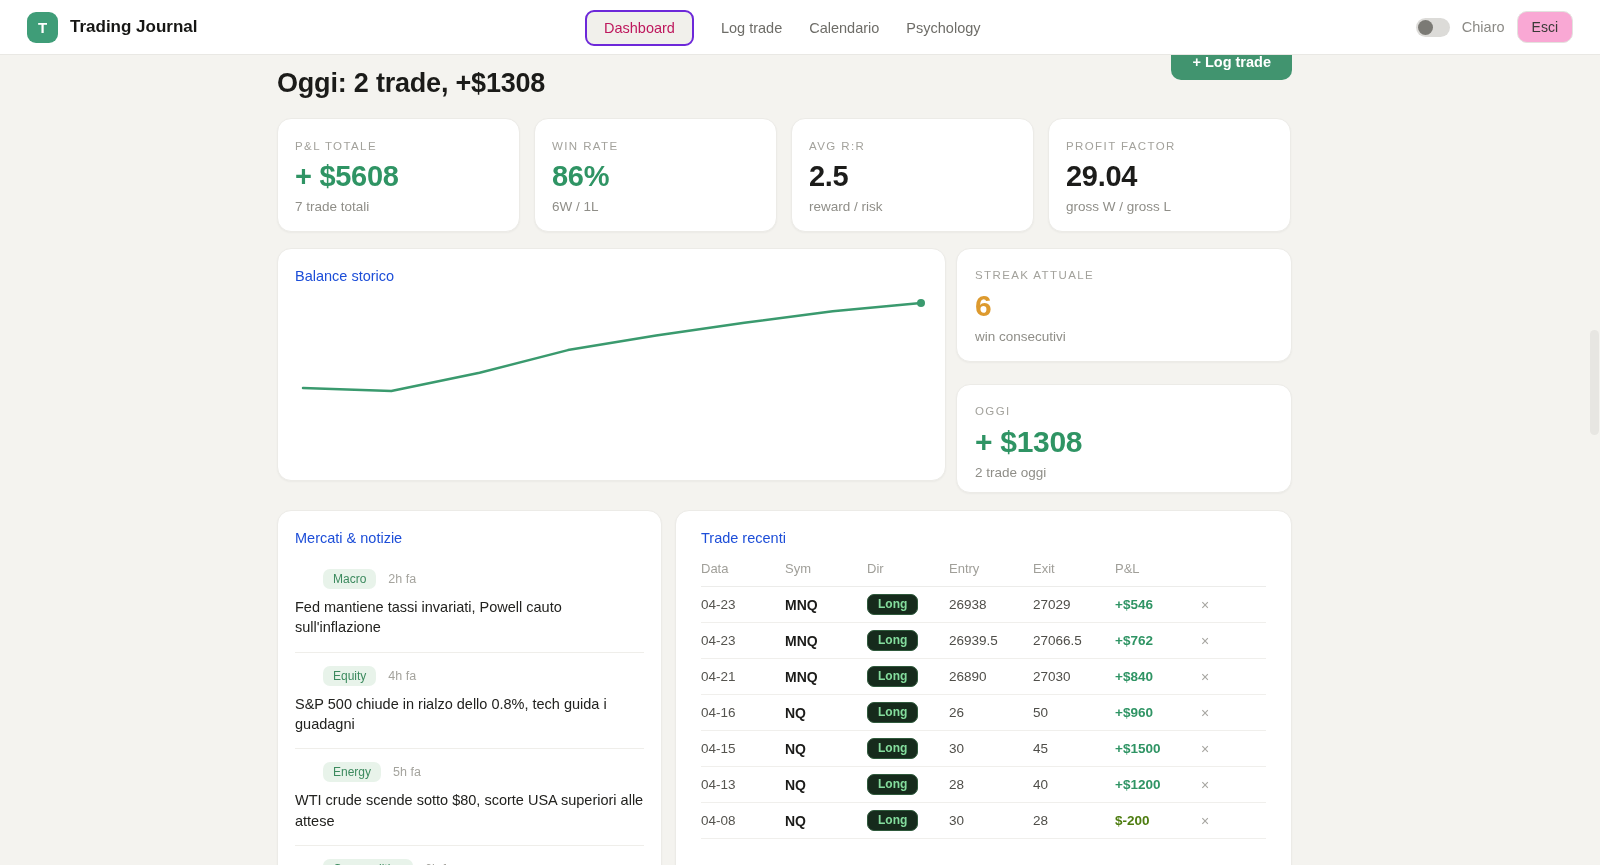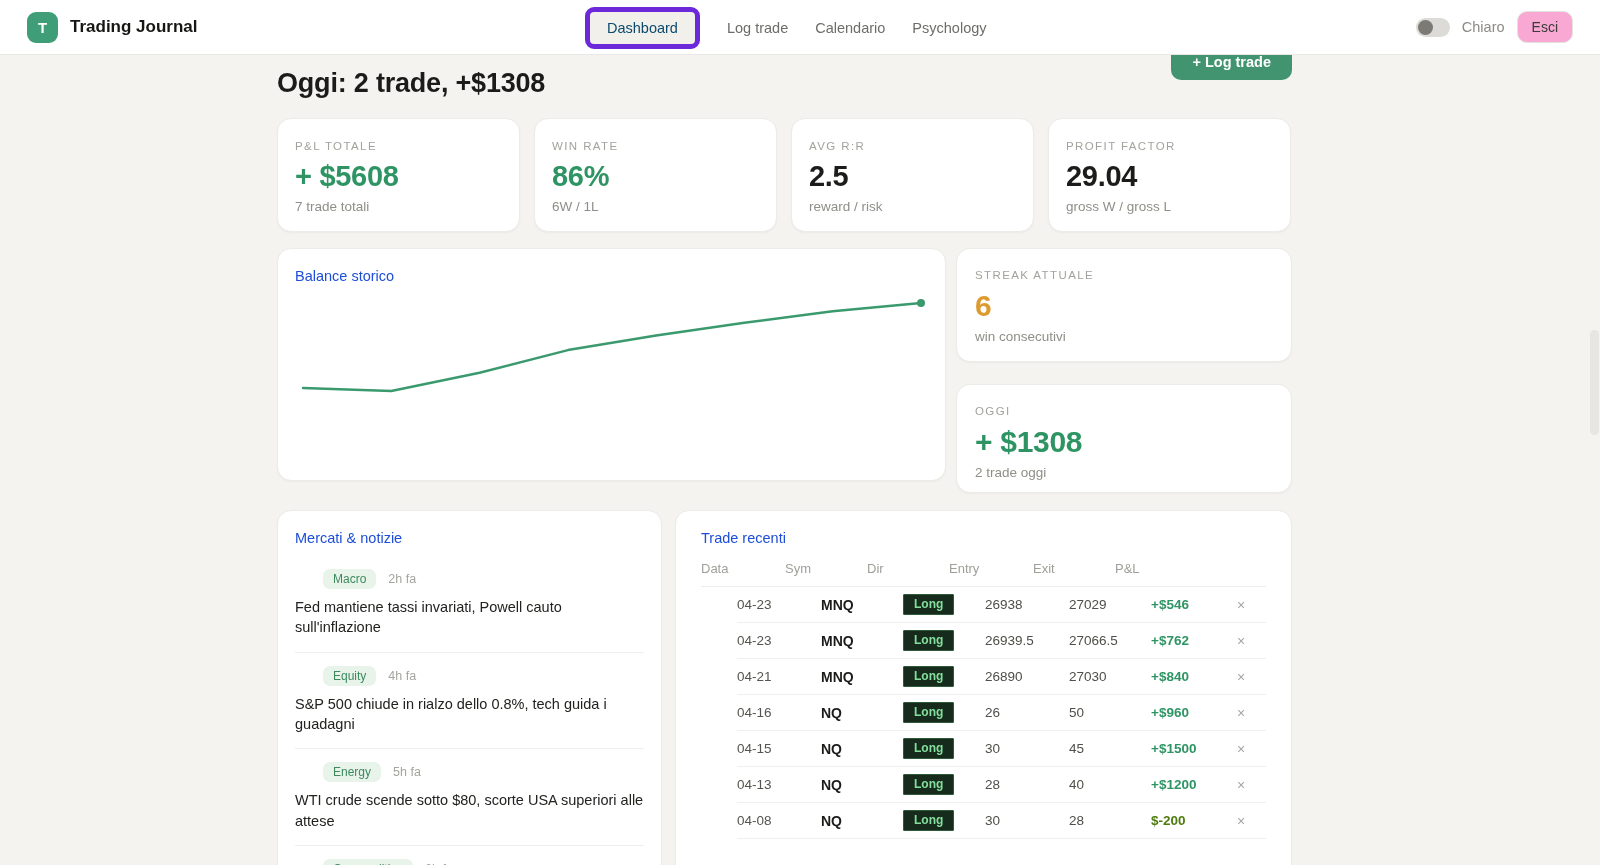--- a/index.html
+++ b/index.html
@@ -19,22 +19,22 @@
   }
   .logo {
     width: 31px; height: 31px; border-radius: 9px; background: #3f9d78;
     color: #fff; font-weight: 700; font-size: 15px;
     display: flex; align-items: center; justify-content: center;
   }
   .brand-name { font-size: 17px; font-weight: 700; color: #161614; margin-left: 12px; }
   .nav-links { position: absolute; left: 585px; top: 0; height: 55px; display: flex; align-items: center; gap: 27px; }
   .nav-link { font-size: 14.5px; color: #6e6d68; cursor: pointer; text-decoration: none; white-space: nowrap; }
   .nav-link.active {
-    background: #f1f0eb; border: 5px solid #6d28d9; border-radius: 9px;
-    padding: 8px 17px; color: #0c4a6e; font-weight: 500;
+    background: #f1f0eb; border: 2px solid #6d28d9; border-radius: 9px;
+    padding: 8px 17px; color: #be185d; font-weight: 500;
   }
   .nav-right { margin-left: auto; display: flex; align-items: center; gap: 12px; }
   .theme-toggle {
     width: 34px; height: 19px; border-radius: 10px; background: #dcdbd8;
     position: relative; cursor: pointer; flex: none;
   }
   .theme-toggle .knob {
     position: absolute; left: 2px; top: 2px; width: 15px; height: 15px;
     border-radius: 50%; background: #7b7a75;
   }
@@ -94,26 +94,26 @@
     display: inline-block; background: #e8f3ea; color: #3c8a5e;
     font-size: 12px; font-weight: 500; padding: 3px 10px; border-radius: 7px;
   }
   .news-time { font-size: 12.5px; color: #a5a49e; }
   .news-headline { margin-top: 8px; font-size: 14.5px; color: #22221f; line-height: 1.4; }
 
   .trades-card { width: 617px; min-height: 385px; padding: 19px 25px; }
   .trades-grid { display: grid; grid-template-columns: 84px 82px 82px 84px 82px 86px 1fr; align-items: center; }
   .trades-header { margin-top: 15px; padding-bottom: 10px; border-bottom: 1px solid #ececea; }
   .trades-header .col { font-size: 13px; color: #a09f99; }
-  .trade-row { height: 36px; border-bottom: 1px solid #f0efec; margin-left: 36px; }
+  .trade-row { height: 36px; border-bottom: 1px solid #f0efec; }
   .td-date { font-size: 13.5px; color: #55544f; }
   .td-sym { font-size: 14px; font-weight: 700; color: #1b1b19; }
   .dir-pill {
     display: inline-block; background: #162b1c; color: #84dd9d;
-    border: 1px solid #2f5a3c; border-radius: 1px; padding: 2px 10px 3px;
+    border: 1px solid #2f5a3c; border-radius: 7px; padding: 2px 10px 3px;
     font-size: 12px; font-weight: 600;
   }
   .td-num { font-size: 13.5px; color: #4f4e49; }
   .td-pnl { font-size: 13.5px; font-weight: 700; color: #2f9464; }
   .td-pnl.neg { color: #4d7c0f; }
   .row-delete {
     background: none; border: none; color: #a6a5a0; font-size: 14px;
     cursor: pointer; width: 20px; text-align: left; padding: 0; font-family: inherit;
   }
 

